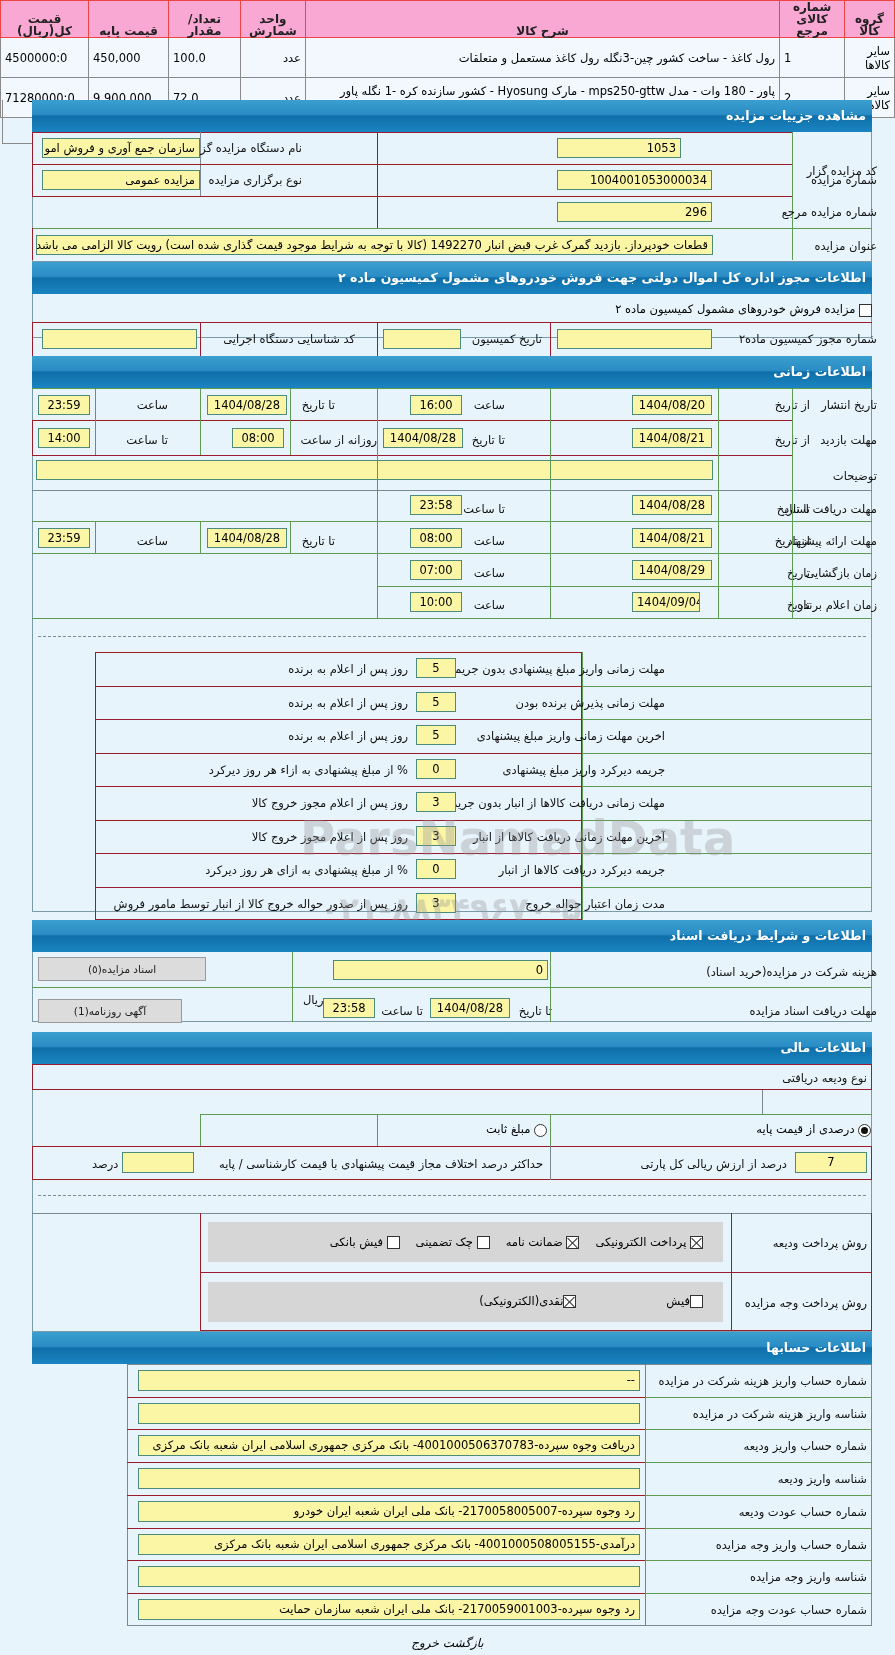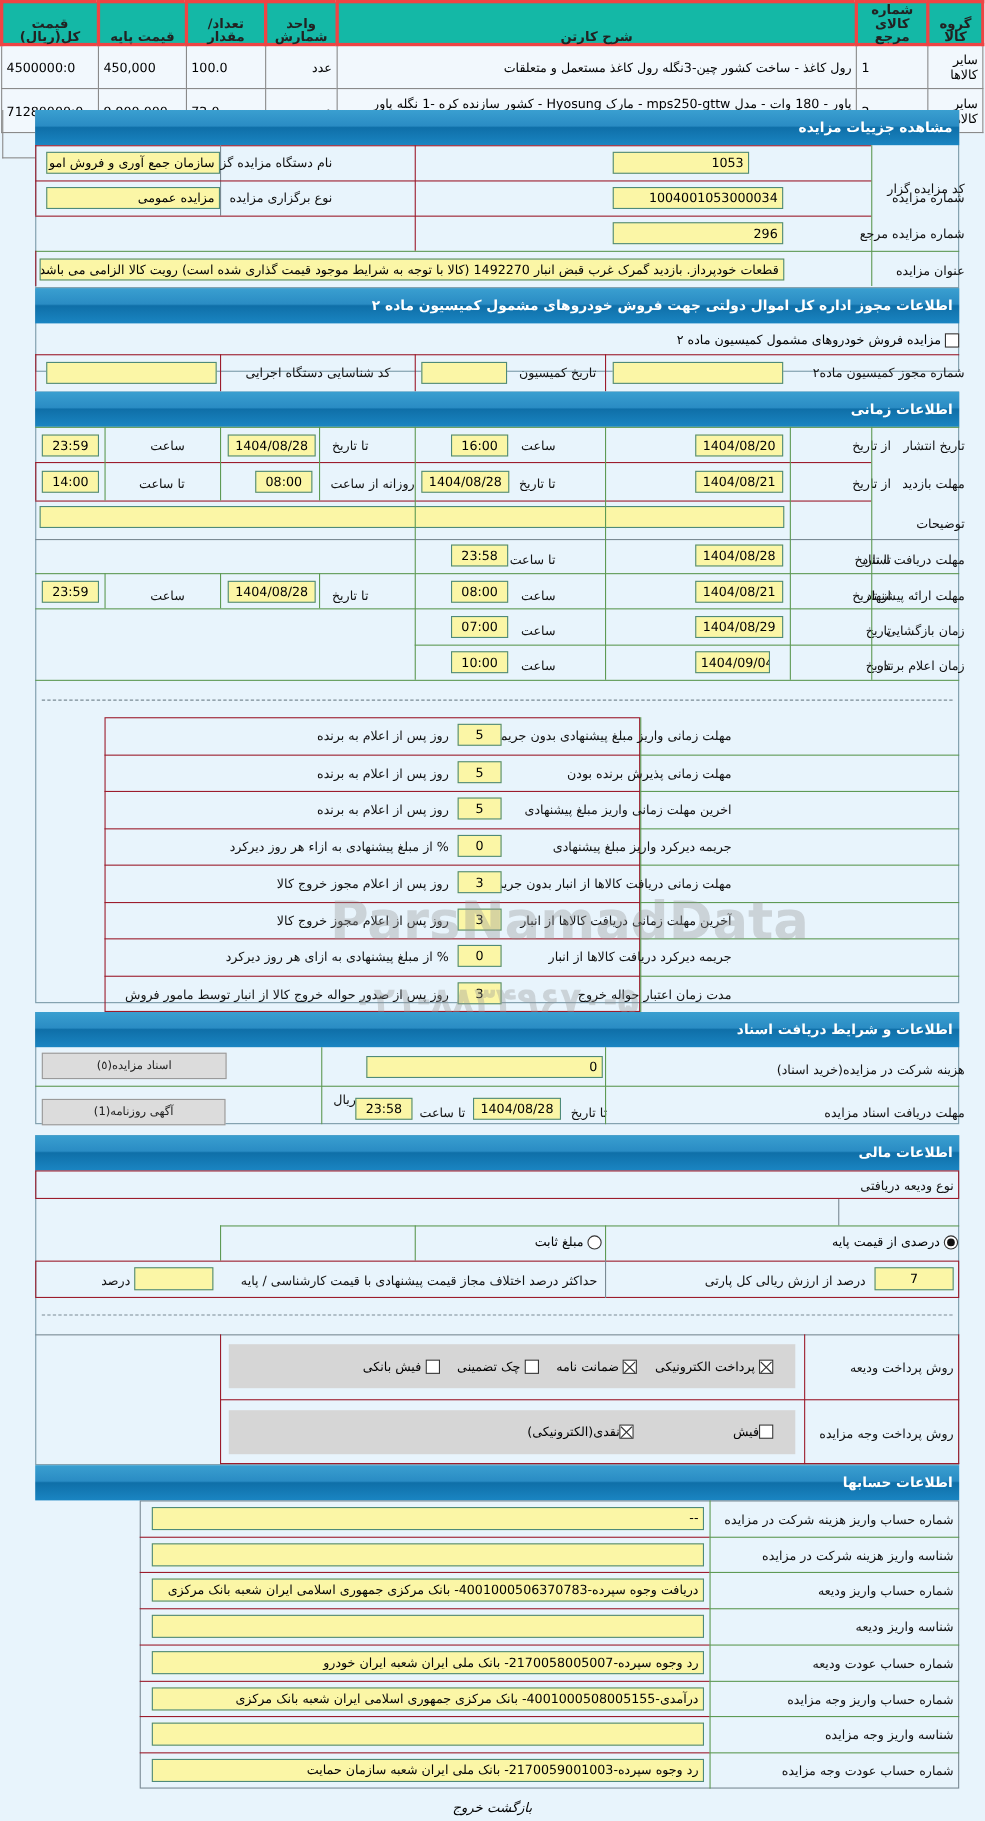--- a/index.html
+++ b/index.html
@@ -6,21 +6,21 @@
   body {
     width: 895px; height: 1655px; overflow: hidden;
     background: #e8f4fc;
     font-family: "DejaVu Sans", sans-serif;
     font-size: 11px; color: #000;
     direction: rtl; position: relative;
   }
   .abs { position: absolute; }
   
   .items { position: absolute; left: 0; top: 0; width: 895px; border-collapse: collapse; background: #f2f8fd; }
-  .items th { background: #14b8a6; border: 3px solid #ef4444; font-weight: bold; font-size: 12px; padding: 0 3px; height: 22px; color: #222; line-height: 12px; vertical-align: bottom; }
+  .items th { background: #f9a8d4; border: 1px solid #ef4444; font-weight: bold; font-size: 12px; padding: 0 3px; height: 22px; color: #222; line-height: 12px; vertical-align: bottom; }
   .items td { border: 1px solid #8a8a8a; padding: 2px 4px; font-size: 11.5px; vertical-align: middle; }
   .items td.num { text-align: left; direction: ltr; }
   .items td.r { text-align: right; }
 
   .panel { position: absolute; left: 32px; width: 840px; background: #e8f4fc; border: 1px solid #7a9aa8; }
   .hdr {
     position: absolute; left: 32px; width: 840px; height: 32px;
     background: linear-gradient(to bottom, #3a9fd0 0%, #2a8cc4 45%, #0f6fa8 50%, #1a85c2 100%);
     color: #fff; font-weight: bold; font-size: 12.5px; padding: 8px 6px 0 0; text-align: right;
   }
@@ -60,21 +60,21 @@
       <col style="width:475px">
       <col style="width:65px">
       <col style="width:72px">
       <col style="width:80px">
       <col style="width:88px">
   </colgroup>
   <tbody>
       <tr>
     <th>گروه کالا</th>
     <th>شماره کالای مرجع</th>
-    <th>شرح کارتن</th>
+    <th>شرح کالا</th>
     <th>واحد شمارش</th>
     <th>تعداد/مقدار</th>
     <th>قیمت پایه</th>
     <th>قیمت کل(ریال)</th>
   </tr>
   <tr style="height:40px">
     <td class="r">سایر کالاها</td>
     <td class="num">1</td>
     <td class="r">رول کاغذ - ساخت کشور چین-3نگله رول کاغذ مستعمل و متعلقات</td>
     <td class="r">عدد</td>
@@ -273,21 +273,21 @@
 <div class="lbl" style="right:18px;top:965px;">هزینه شرکت در مزایده(خرید اسناد)</div>
 <div class="fld ltr" style="left:333px;top:960px;width:215px;">0</div>
 <div class="lbl" style="left:303px;top:993px;">ریال</div>
 <div class="btn" style="left:38px;top:957px;width:168px;">اسناد مزایده(٥)</div>
 <div class="hline grn" style="left:32px;top:987px;width:840px;"></div>
 <div class="lbl" style="right:18px;top:1004px;">مهلت دریافت اسناد مزایده</div>
 <div class="lbl" style="right:343px;top:1004px;">تا تاریخ</div>
 <div class="fld ltr ctr" style="left:430px;top:998px;width:80px;">1404/08/28</div>
 <div class="lbl" style="right:472px;top:1004px;">تا ساعت</div>
 <div class="fld ltr ctr" style="left:323px;top:998px;width:52px;">23:58</div>
-<div class="btn" style="left:38px;top:999px;width:167px;">آگهی روزنامه(1)</div>
+<div class="btn" style="left:38px;top:999px;width:144px;">آگهی روزنامه(1)</div>
 <div class="vline grn" style="left:550px;top:952px;height:70px;"></div>
 <div class="vline grn" style="left:292px;top:952px;height:70px;"></div>
 
 <div class="panel" style="top:1032px;height:300px;"></div>
 <div class="hdr" style="top:1032px;">اطلاعات مالی</div>
 <div class="abs" style="left:32px;top:1064px;width:840px;height:26px;border:1px solid #9c1c2c;"></div>
 <div class="lbl" style="right:28px;top:1071px;">نوع ودیعه دریافتی</div>
 <div class="vline gry" style="left:762px;top:1090px;height:24px;"></div>
 <div class="hline grn" style="left:200px;top:1114px;width:672px;"></div>
 <div class="vline grn" style="left:200px;top:1114px;height:32px;"></div>

